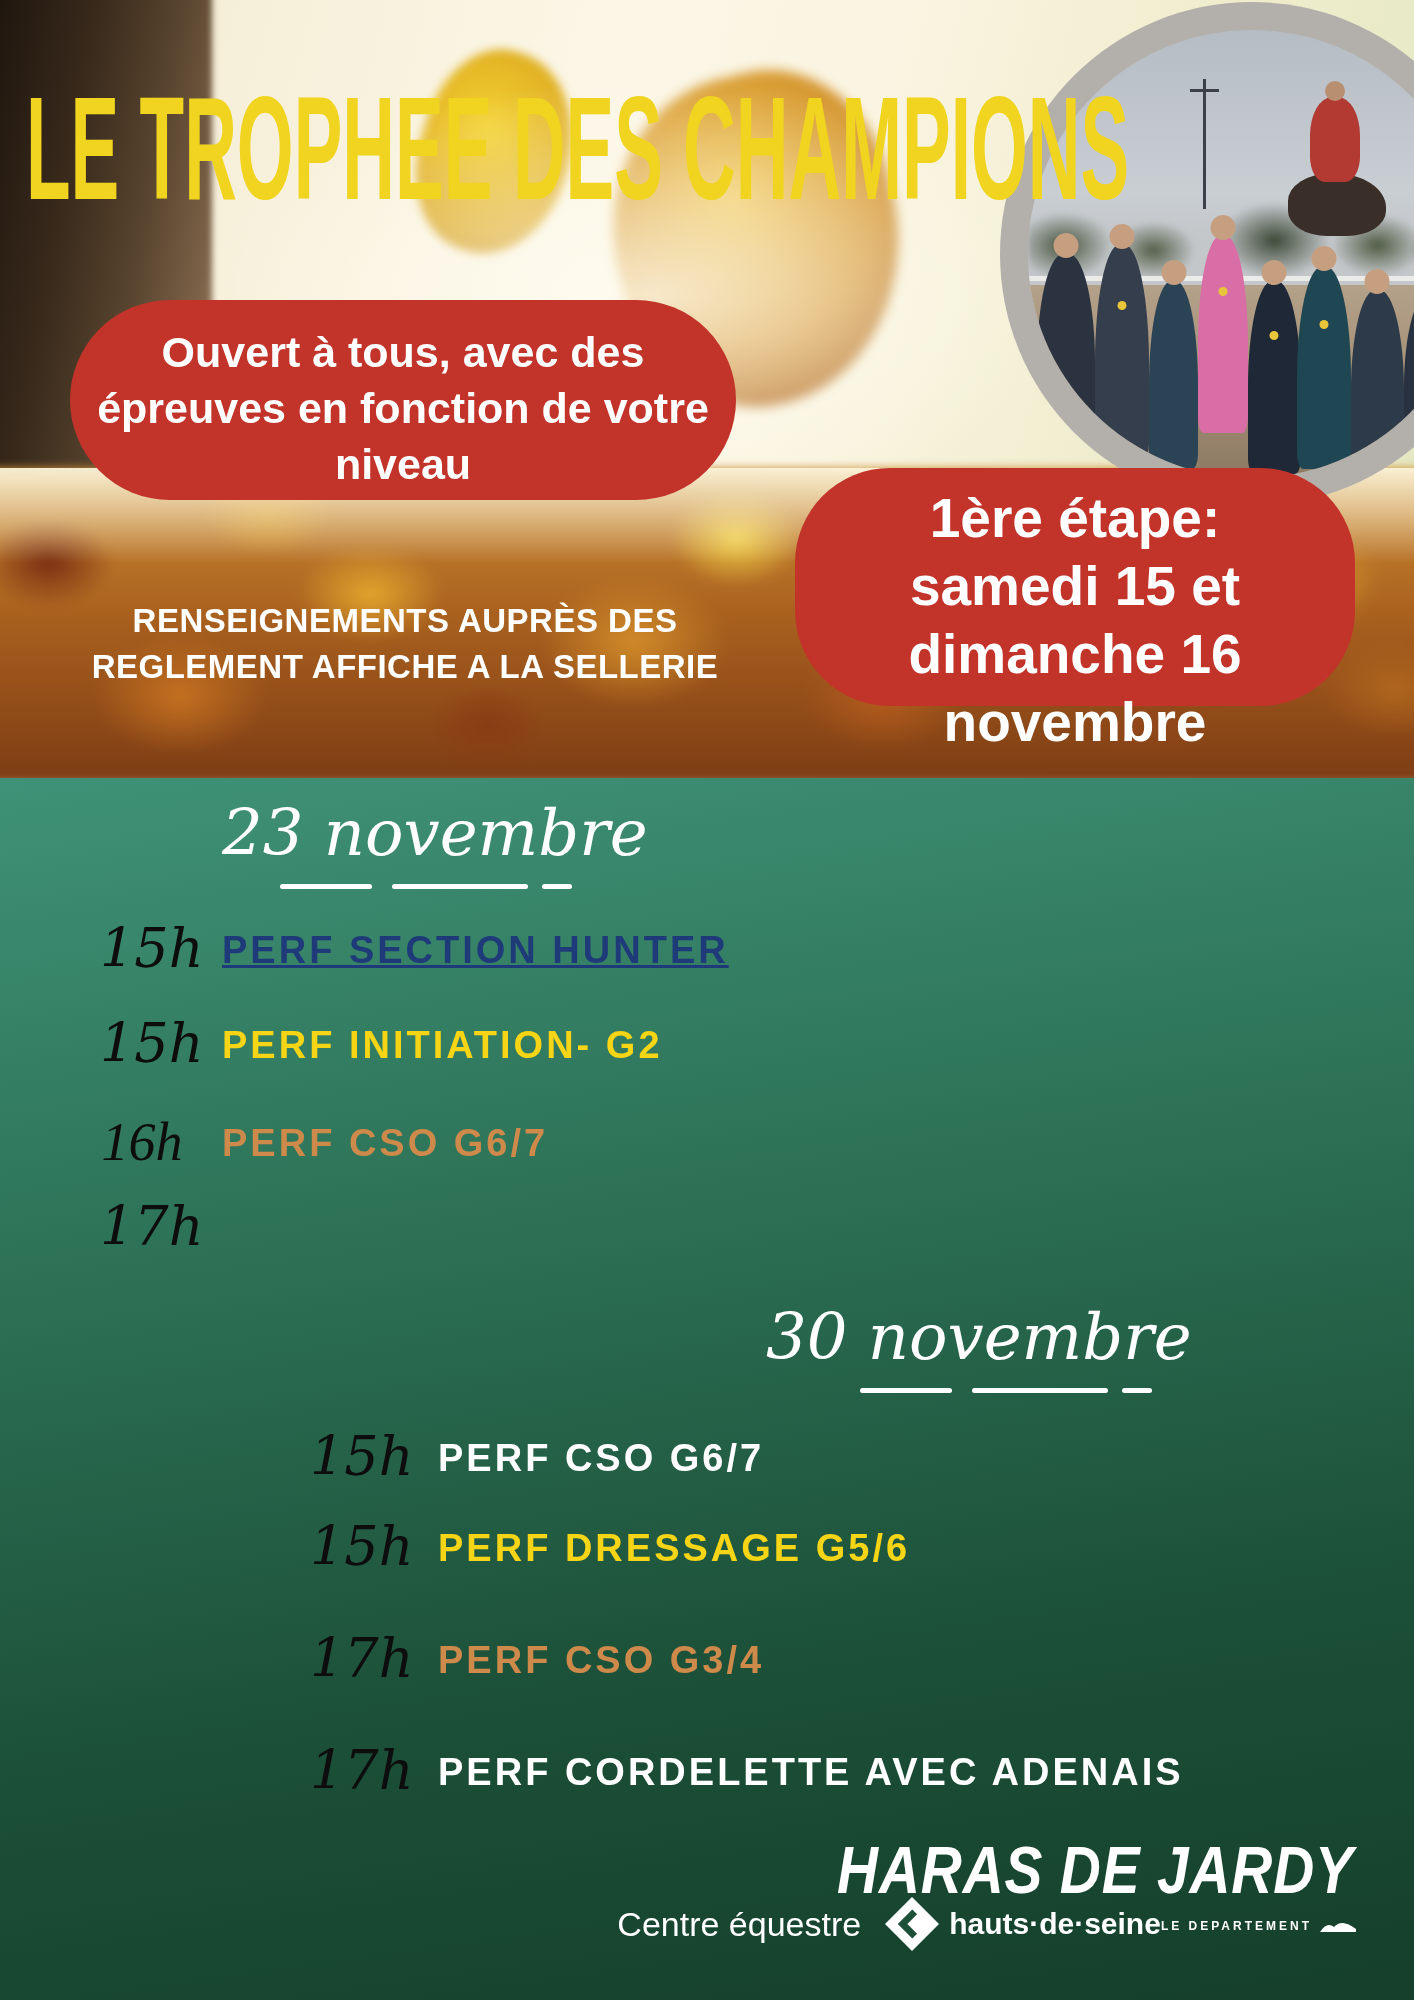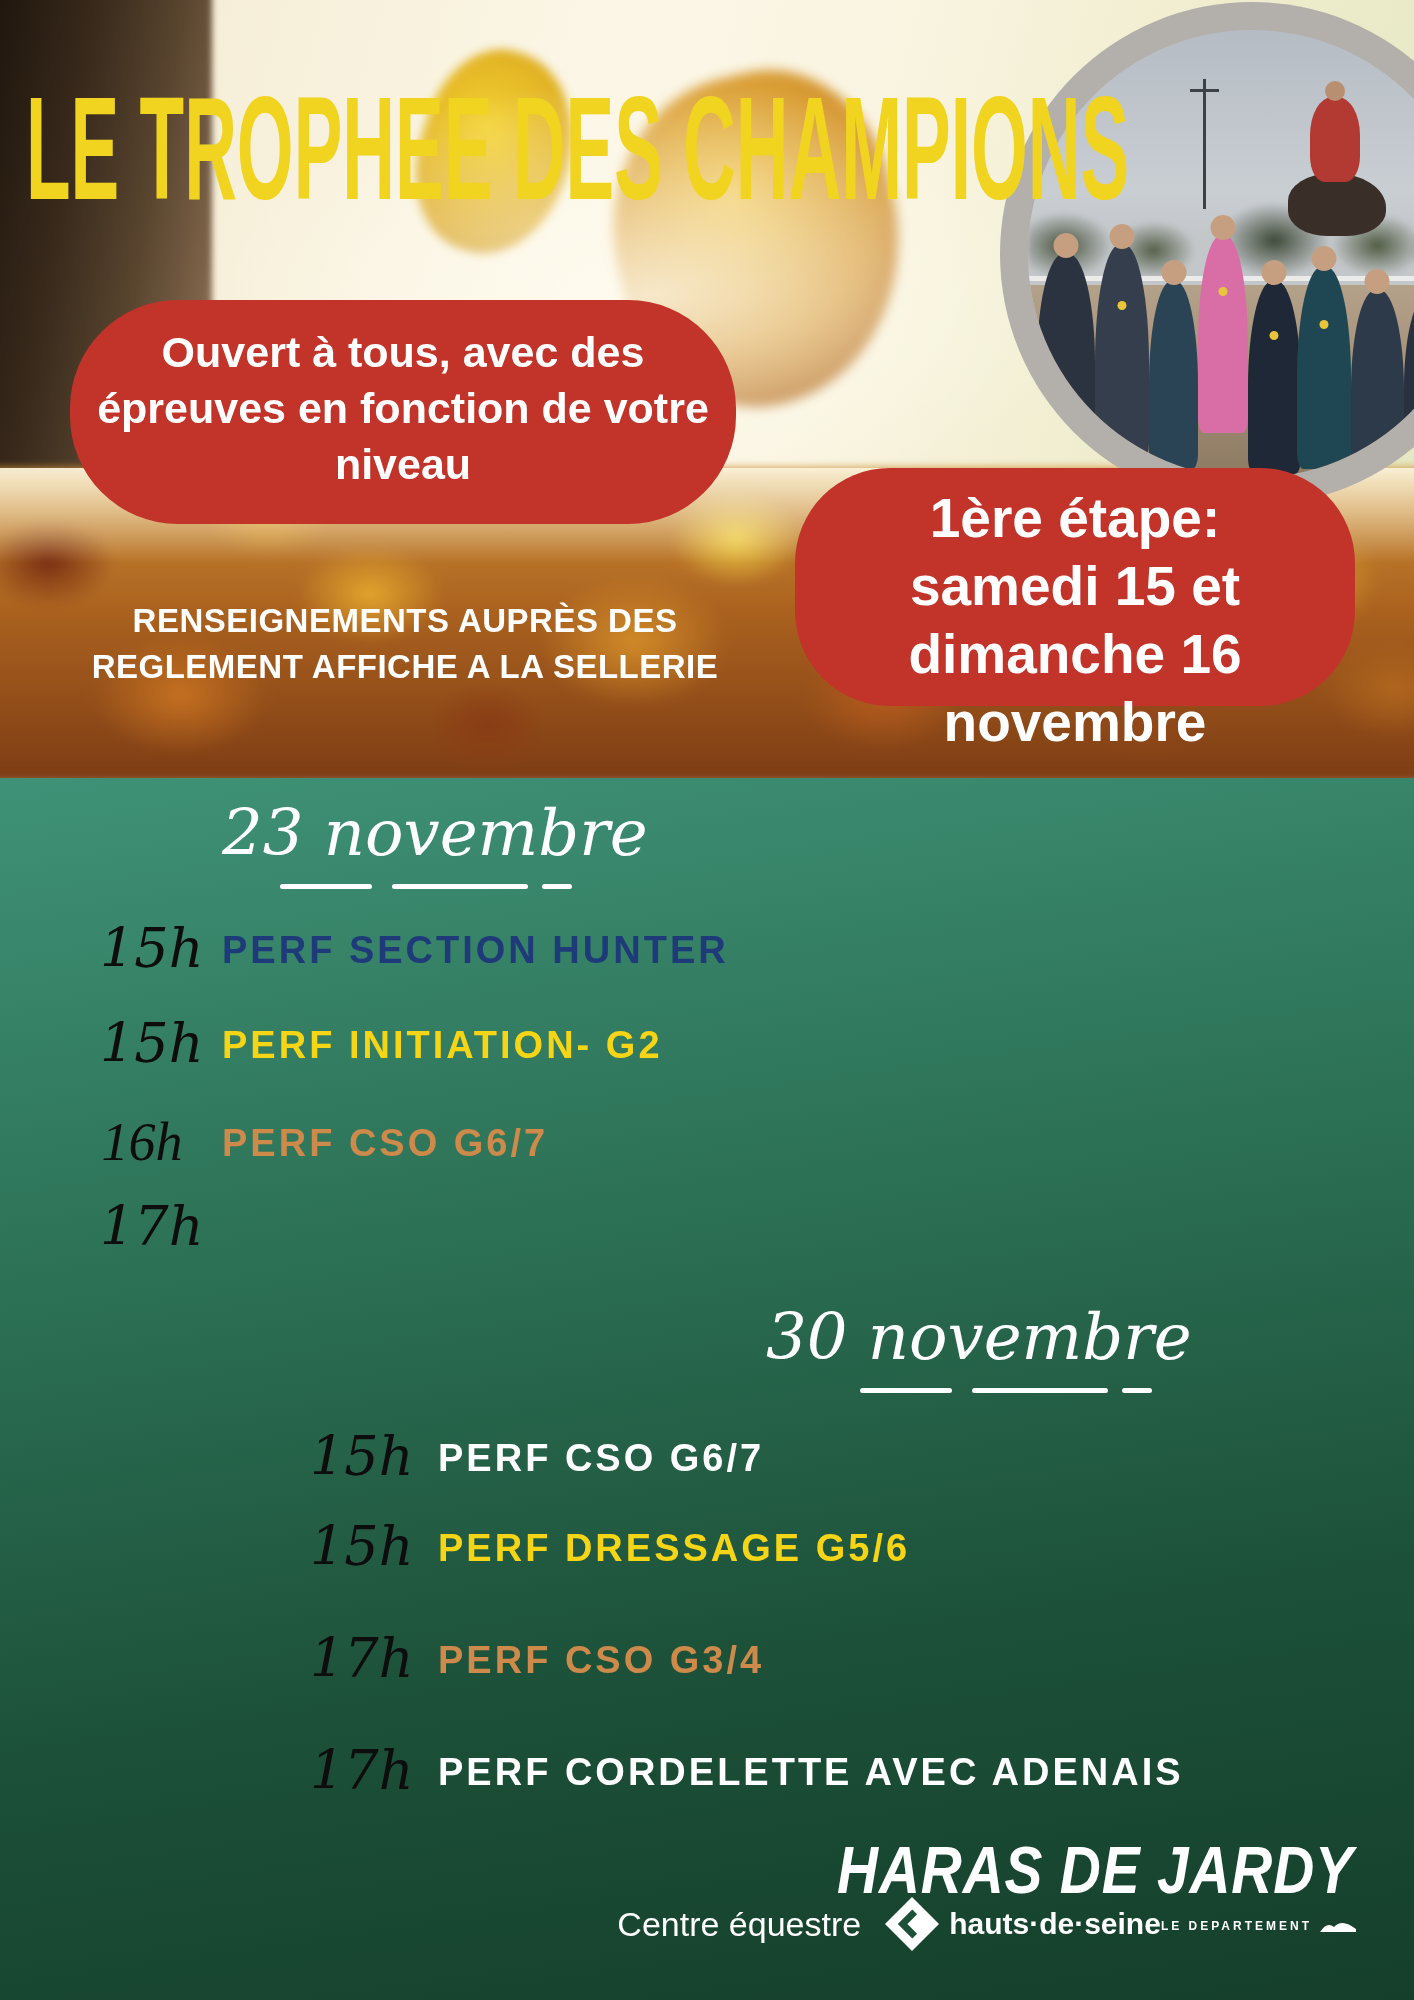--- a/index.html
+++ b/index.html
@@ -69,38 +69,38 @@
   .rider::before{content:"";position:absolute;top:-16px;left:50%;transform:translateX(-50%);
     width:20px;height:20px;border-radius:50%;background:#b98f72;}
   .horse{position:absolute;border-radius:45% 55% 40% 40%;}
   
   .title{position:absolute;left:26px;top:76px;z-index:5;color:var(--title-yellow);
     font-size:146px;font-weight:800;line-height:1;white-space:nowrap;letter-spacing:0;
     transform:scaleX(.50);transform-origin:left top;}
   
   .bubble{position:absolute;background:var(--red);color:#fff;text-align:center;z-index:6;
     font-weight:700;}
-  .bubble-open{left:70px;top:300px;width:666px;height:224px;border-radius:108px;
+  .bubble-open{left:70px;top:300px;width:666px;height:200px;border-radius:108px;
     font-size:43px;line-height:56px;padding-top:24px;box-sizing:border-box;}
   .bubble-stage{left:795px;top:468px;width:560px;height:238px;border-radius:95px;
     font-size:55px;line-height:68px;padding-top:16px;box-sizing:border-box;}
   
   .info{position:absolute;left:75px;top:598px;width:660px;z-index:6;color:#fff;text-align:center;
     font-weight:700;font-size:33px;line-height:46px;letter-spacing:.5px;}
   
   .green{position:absolute;left:0;top:778px;width:1414px;height:1222px;
     background:linear-gradient(172deg,#3f9277 0%,#2b6f54 38%,#1c5038 70%,#153f2b 100%);}
   .script{position:absolute;color:#fff;font-family:"DejaVu Serif",serif;font-style:italic;
     font-size:64px;white-space:nowrap;z-index:3;}
   .scr-line{position:absolute;height:5px;background:#fff;border-radius:3px;z-index:3;}
   .time{position:absolute;width:100px;text-align:center;color:var(--time-black);
     font-family:"DejaVu Serif",serif;font-style:italic;font-size:54px;line-height:70px;z-index:3;}
   .lbl{position:absolute;font-weight:700;font-size:38px;line-height:48px;letter-spacing:3px;
     white-space:nowrap;z-index:3;}
-  .lbl-navy{color:var(--navy);} .lbl-yellow{color:var(--yellow);}
+  .lbl-navy{color:var(--navy);text-decoration:underline;} .lbl-yellow{color:var(--yellow);}
   .lbl-orange{color:var(--orange);} .lbl-white{color:var(--white);}
   
   .brand{position:absolute;right:60px;top:1832px;color:#fff;font-size:66px;font-weight:700;
     font-style:italic;letter-spacing:1px;white-space:nowrap;transform:scaleX(.86);
     transform-origin:right center;z-index:4;}
   .footer-row{position:absolute;right:58px;top:1897px;display:flex;align-items:center;gap:24px;z-index:4;}
   .centre{color:#fff;font-size:34px;white-space:nowrap;}
   .dept{display:flex;align-items:center;gap:10px;}
   .dept-col{display:flex;flex-direction:row;line-height:1;}
   .dept-name{font-size:30px;font-weight:700;color:#fff;white-space:nowrap;}

